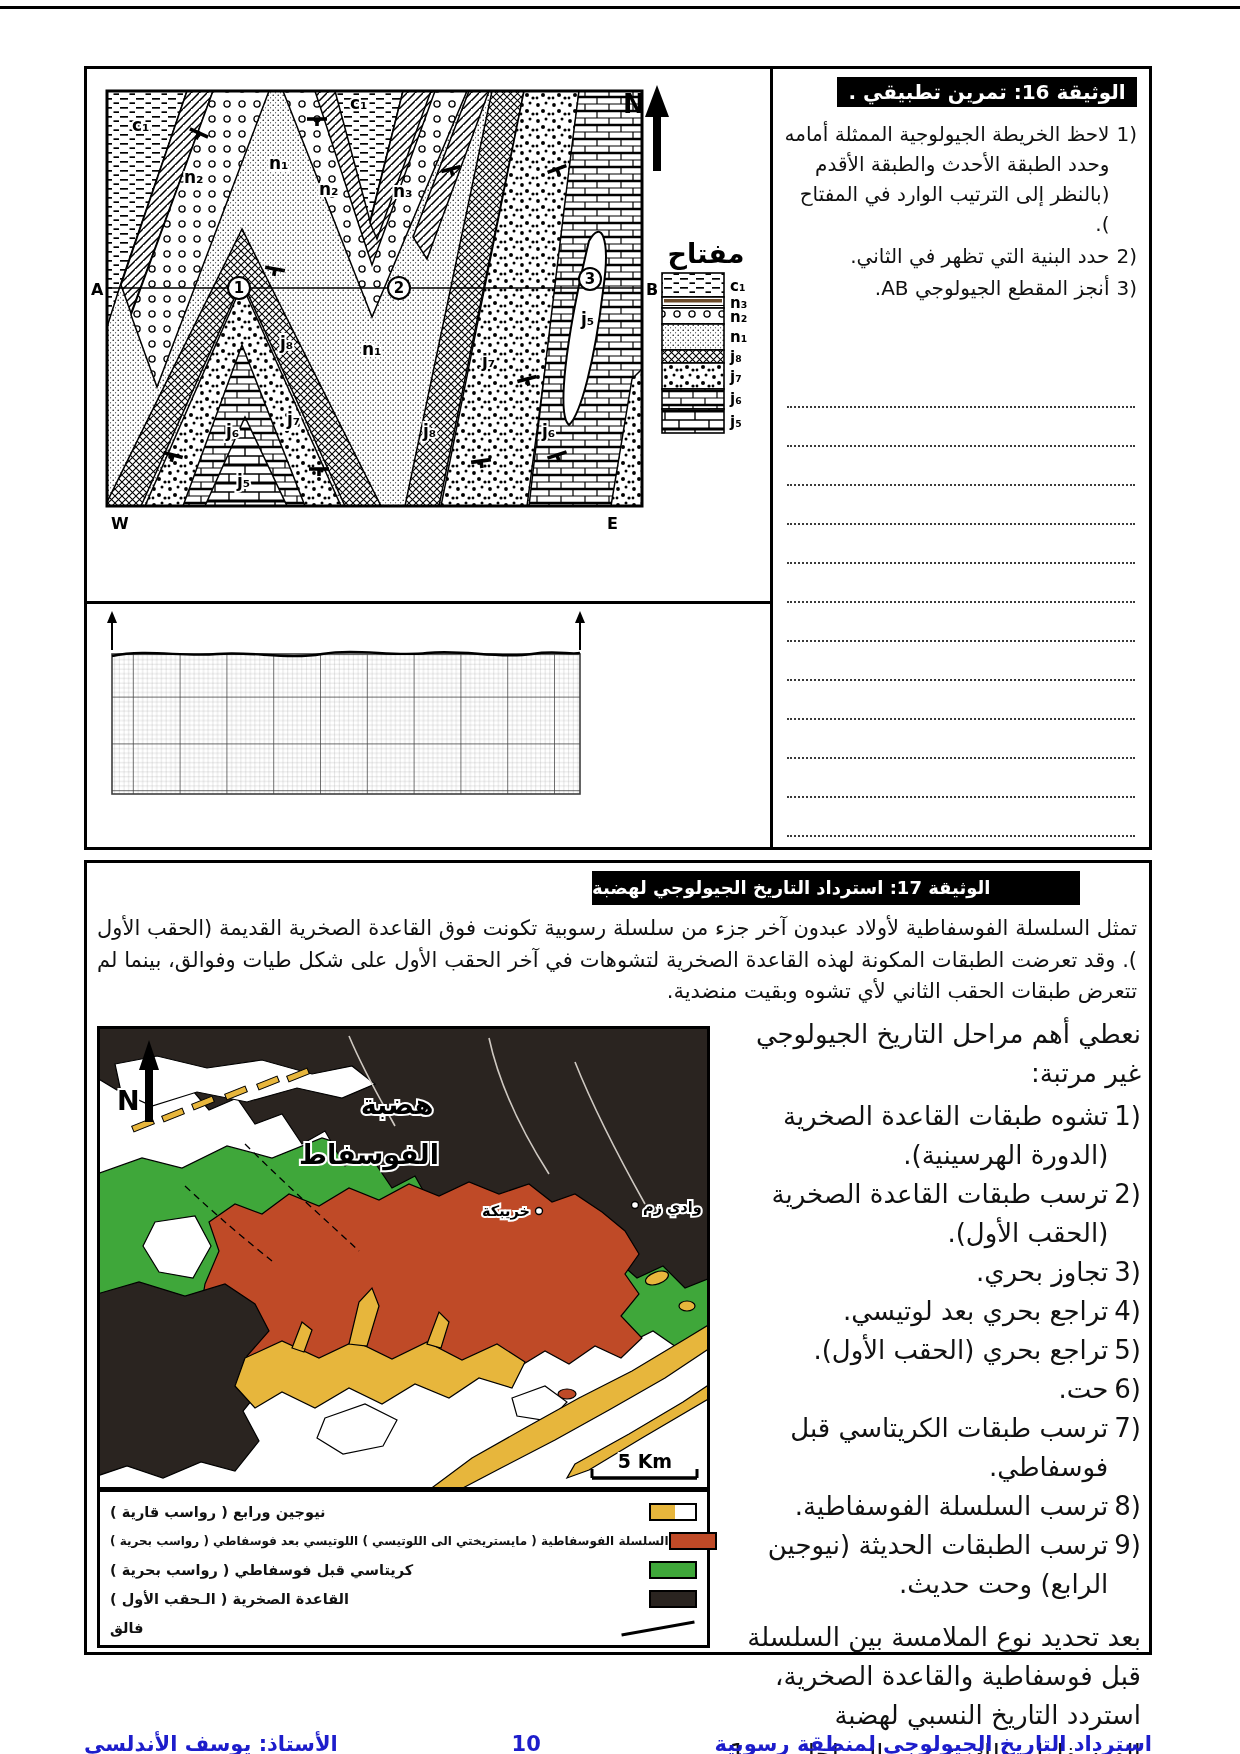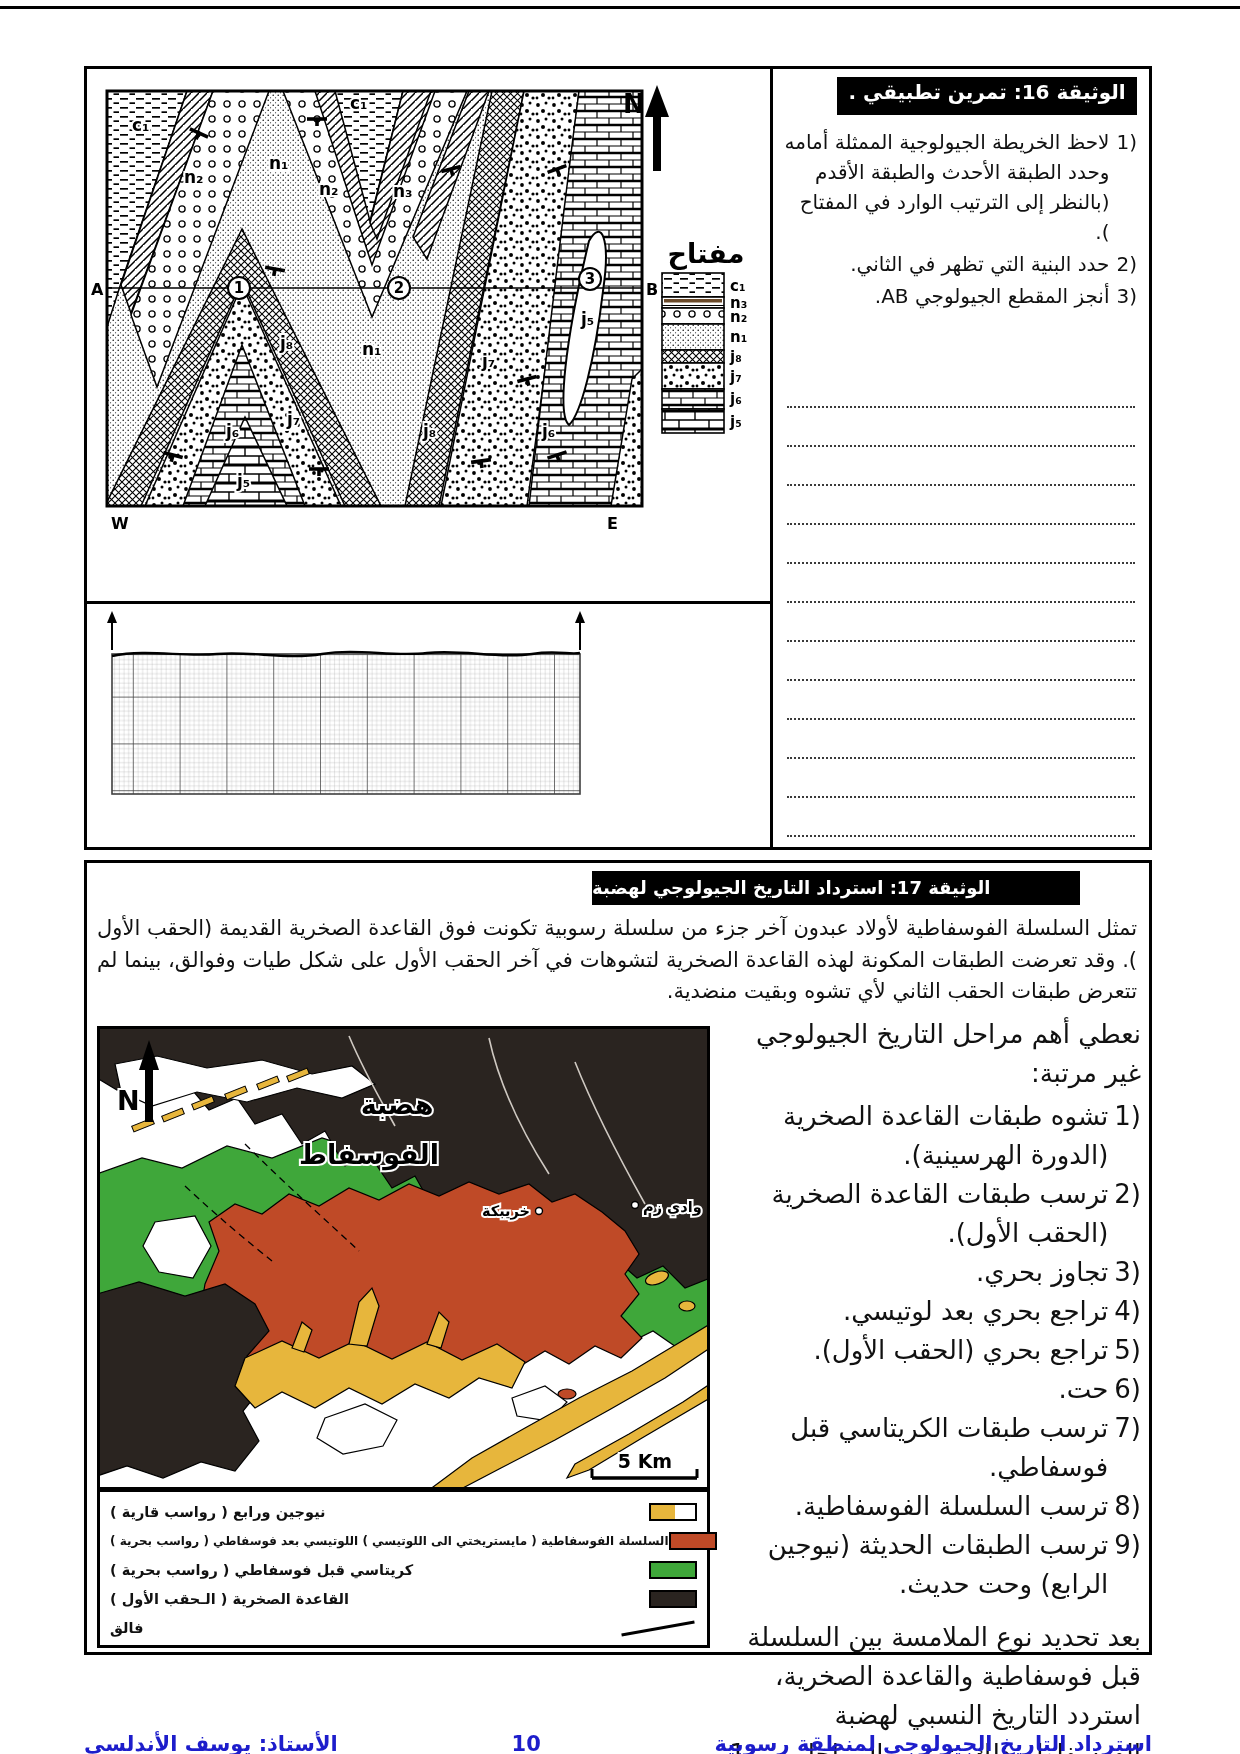--- a/index.html
+++ b/index.html
@@ -8,21 +8,21 @@
   .top-rule{position:absolute;top:6px;left:0;width:1240px;height:3px;background:#000;}
 
   
   .doc16{position:absolute;left:84px;top:66px;width:1068px;height:784px;border:3px solid #000;box-sizing:border-box;background:#fff;}
   .d16-vdiv{position:absolute;left:683px;top:0;bottom:0;width:3px;background:#000;}
   .d16-hdiv{position:absolute;left:0;top:532px;width:683px;height:3px;background:#000;}
   .map16,.grid16{position:absolute;left:0;display:block;}
   .map16{top:0;}
   .grid16{top:535px;}
   .d16-right{position:absolute;left:686px;top:0;right:0;bottom:0;direction:rtl;padding:8px 12px 0 8px;box-sizing:border-box;}
-  .t16bar{width:300px;height:38px;background:#000;color:#fff;font-weight:bold;font-size:20px;
+  .t16bar{width:300px;height:30px;background:#000;color:#fff;font-weight:bold;font-size:20px;
           line-height:30px;text-align:center;margin-bottom:12px;}
   .tasks{font-size:20px;line-height:1.5;}
   .task{display:flex;gap:7px;margin-bottom:2px;}
   .task-num,.stage-num{direction:ltr;unicode-bidi:isolate;white-space:nowrap;flex:none;}
   .answers{position:absolute;left:14px;right:14px;top:300px;}
   .dotline{height:37px;border-bottom:2px dotted #3a3a3a;}
 
   
   .doc17{position:absolute;left:84px;top:860px;width:1068px;height:795px;border:3px solid #000;box-sizing:border-box;background:#fff;}
   .t17bar{position:absolute;left:505px;top:8px;width:488px;height:34px;background:#000;color:#fff;

